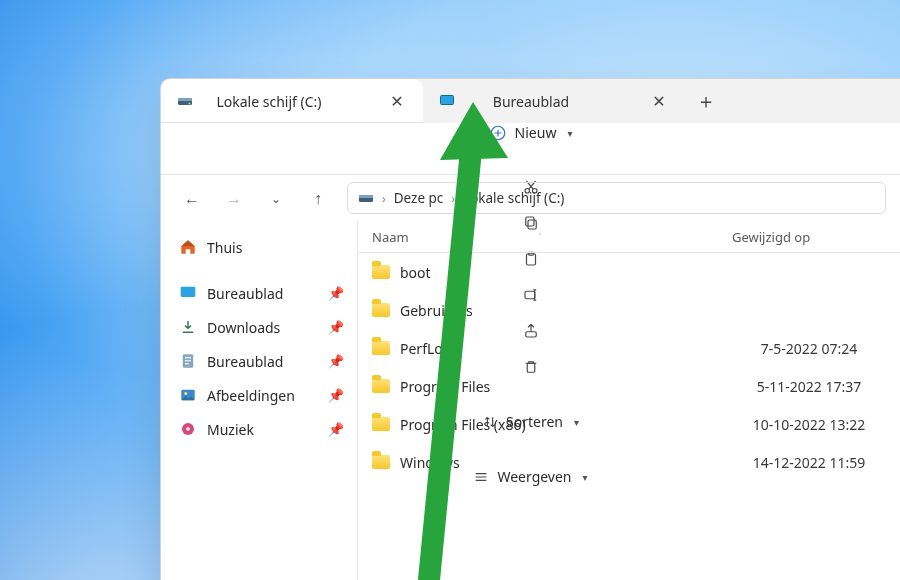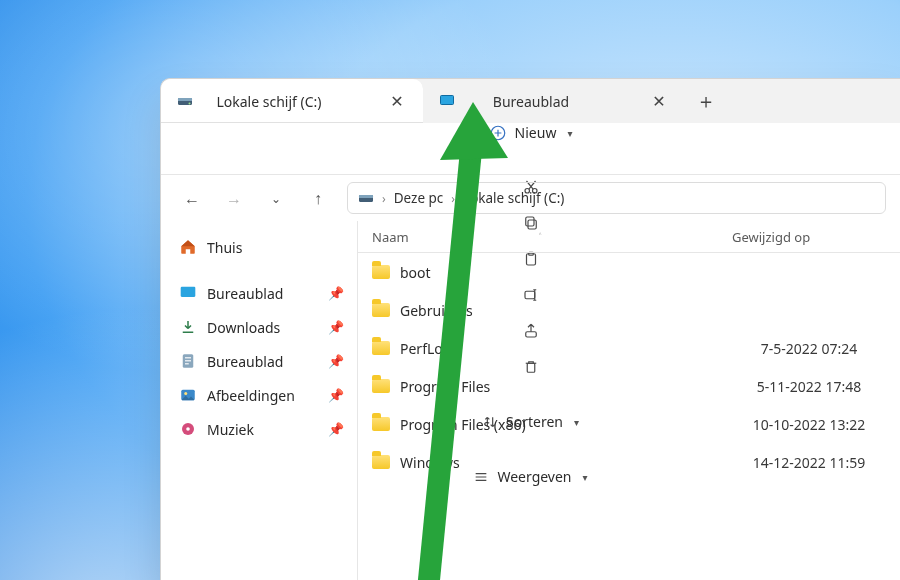--- a/index.html
+++ b/index.html
@@ -347,21 +347,21 @@
               <span class="foldericon"></span>
               <span>PerfLogs</span>
             </div>
             <div class="cell mod">7-5-2022 07:24</div>
           </div>
           <div class="row">
             <div class="cell name">
               <span class="foldericon"></span>
               <span>Program Files</span>
             </div>
-            <div class="cell mod">5-11-2022 17:48</div>
+            <div class="cell mod">5-11-2022 17:37</div>
           </div>
           <div class="row">
             <div class="cell name">
               <span class="foldericon"></span>
               <span>Program Files (x86)</span>
             </div>
             <div class="cell mod">10-10-2022 13:22</div>
           </div>
           <div class="row">
             <div class="cell name">

